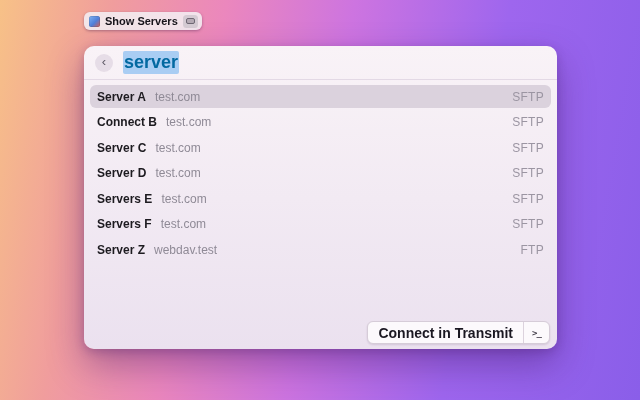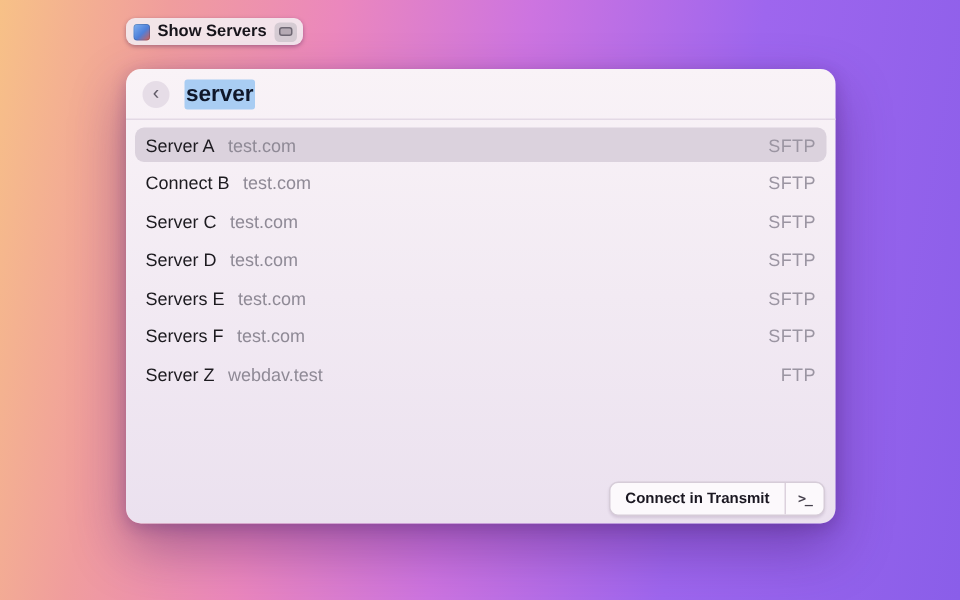--- a/index.html
+++ b/index.html
@@ -46,44 +46,44 @@
     display:flex;align-items:center;height:33px;padding:0 11px;
     border-bottom:1px solid #e3d9e5;
   }
   .back-btn{
     width:18px;height:18px;border-radius:50%;background:#e6dde7;
     display:flex;align-items:center;justify-content:center;
     color:#5f5a66;font-size:13px;line-height:1;cursor:default;flex:0 0 auto;
     padding:0;border:none;
   }
   .back-btn span{transform:translateY(-1px);}
-  .search-text{margin-left:10px;font-size:15px;font-weight:700;color:#0f172a;}
+  .search-text{margin-left:10px;font-size:18px;font-weight:700;color:#0369a1;}
   .search-text .sel{background:var(--selection);padding:1px 1px 2px;border-radius:2px;}
 
   
   .list{padding:5px 6px 0;}
   .row{
     height:23px;display:flex;align-items:center;padding:0 7px;
     border-radius:6px;margin-bottom:2.5px;font-size:12px;cursor:default;
   }
   .row.selected{background:var(--row-highlight);}
-  .srv-name{font-weight:400;color:#1d1b20;white-space:nowrap;}
+  .srv-name{font-weight:700;color:#1d1b20;white-space:nowrap;}
   .srv-host{color:var(--muted-text);margin-left:9px;white-space:nowrap;}
   .srv-proto{margin-left:auto;color:var(--protocol-text);letter-spacing:0.3px;}
 
   
   .footer-btn{
     position:absolute;right:7px;bottom:5px;height:21px;
     display:flex;align-items:stretch;background:#fcf9fc;
     border:1px solid #d6ccd8;border-radius:6px;overflow:hidden;
     box-shadow:0 1px 2px rgba(40,10,60,0.12);
   }
   .connect-seg{
     display:flex;align-items:center;padding:0 10px;
-    font-size:10px;font-weight:700;color:#1a1721;background:transparent;
+    font-size:14px;font-weight:700;color:#1a1721;background:transparent;
     border:none;cursor:default;
   }
   .seg-divider{width:1px;background:#dcd2dd;}
   .terminal-seg{
     width:25px;display:flex;align-items:center;justify-content:center;
     background:transparent;border:none;cursor:default;padding:0;
   }
   .terminal-glyph{
     font-family:"DejaVu Sans Mono",monospace;font-size:9px;font-weight:700;
     color:#45404c;letter-spacing:-1px;

